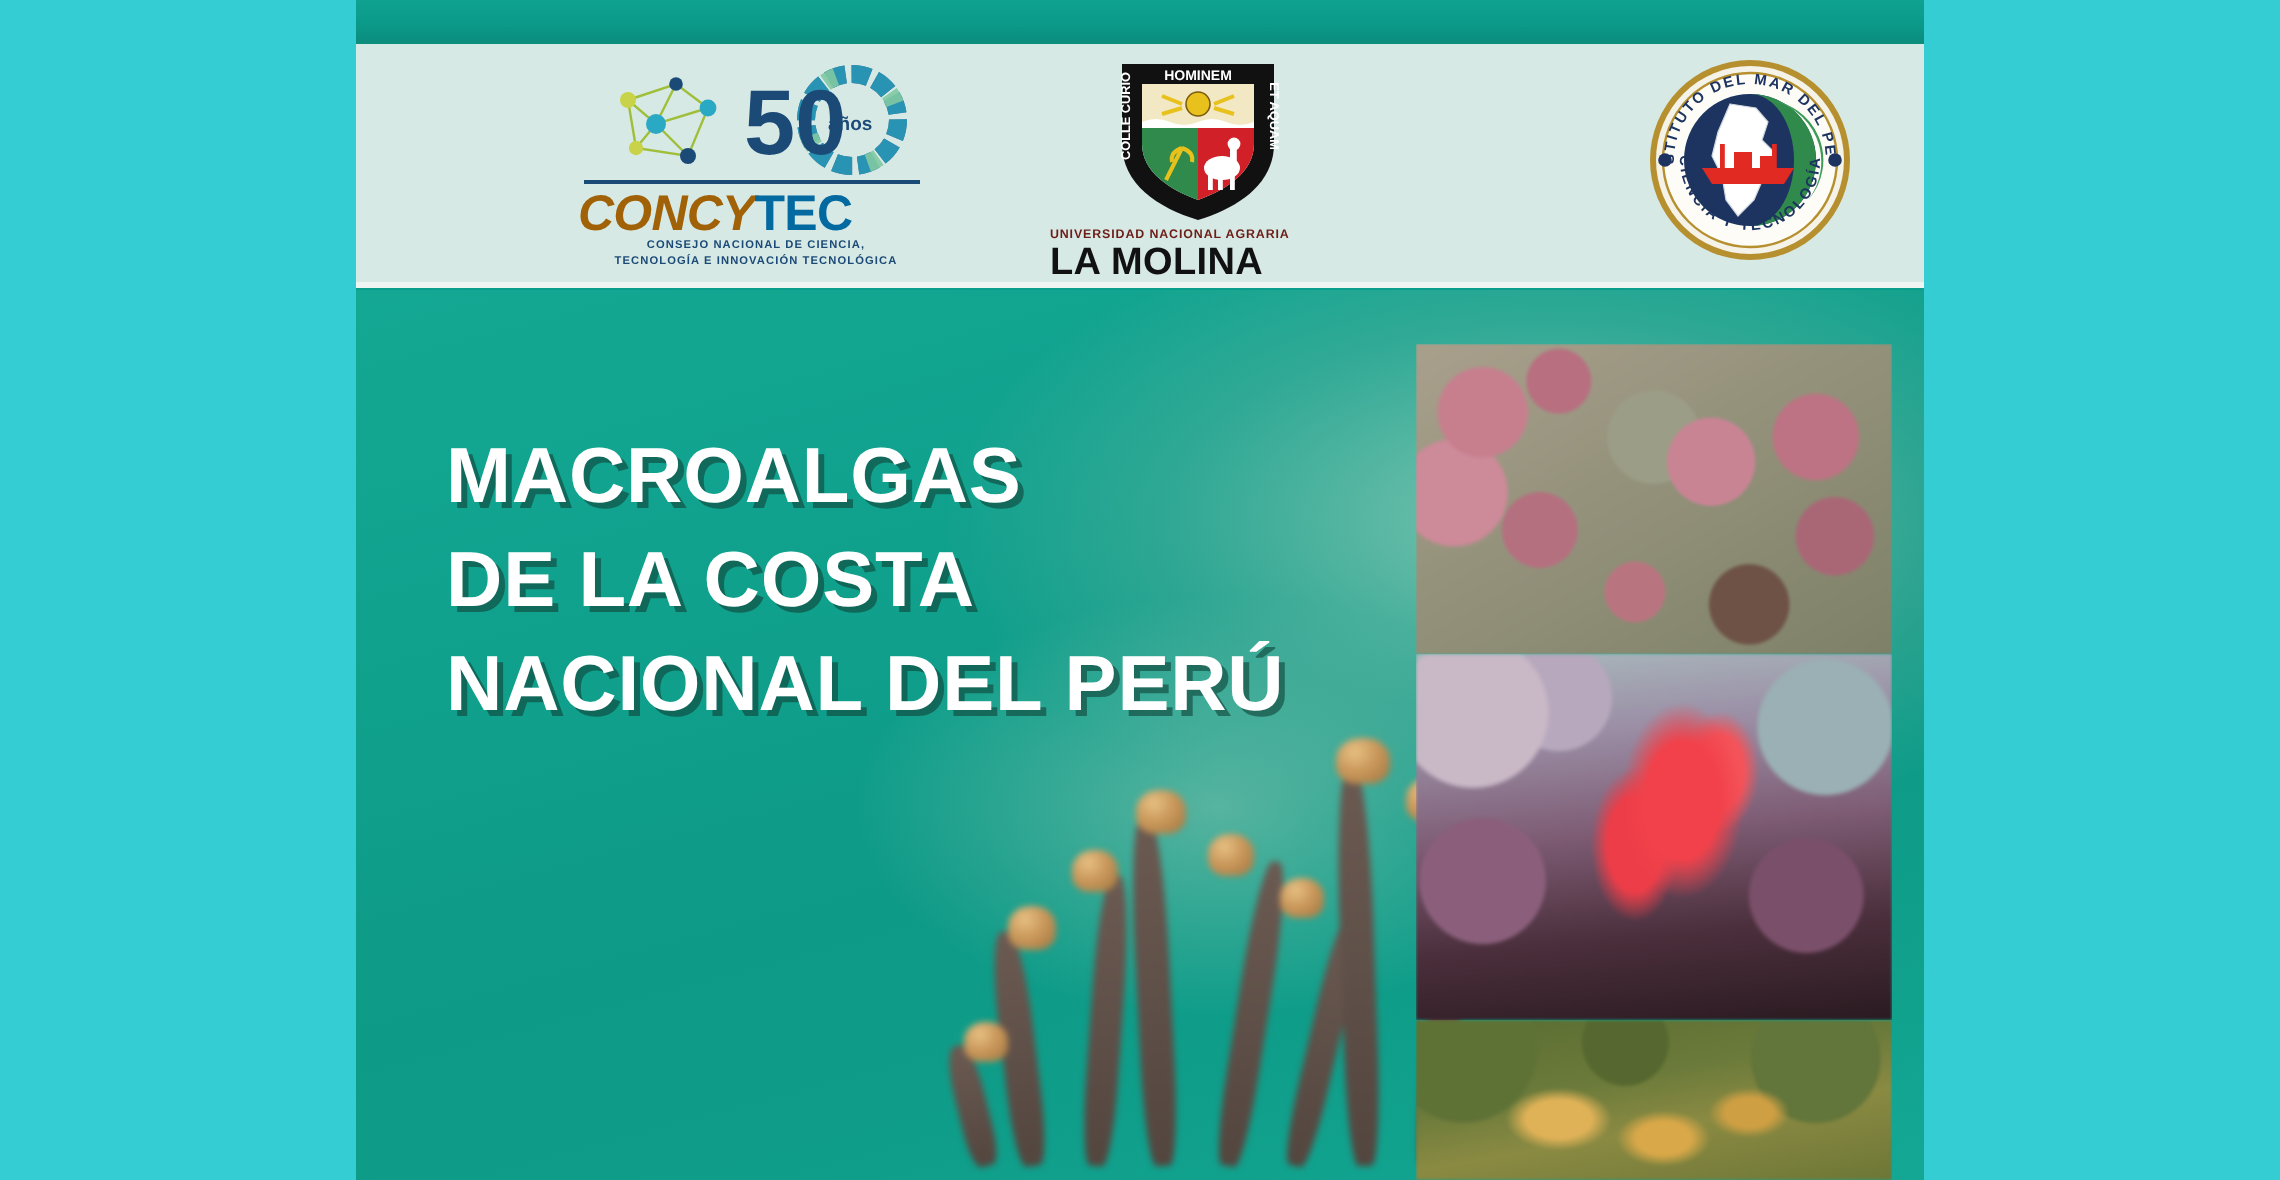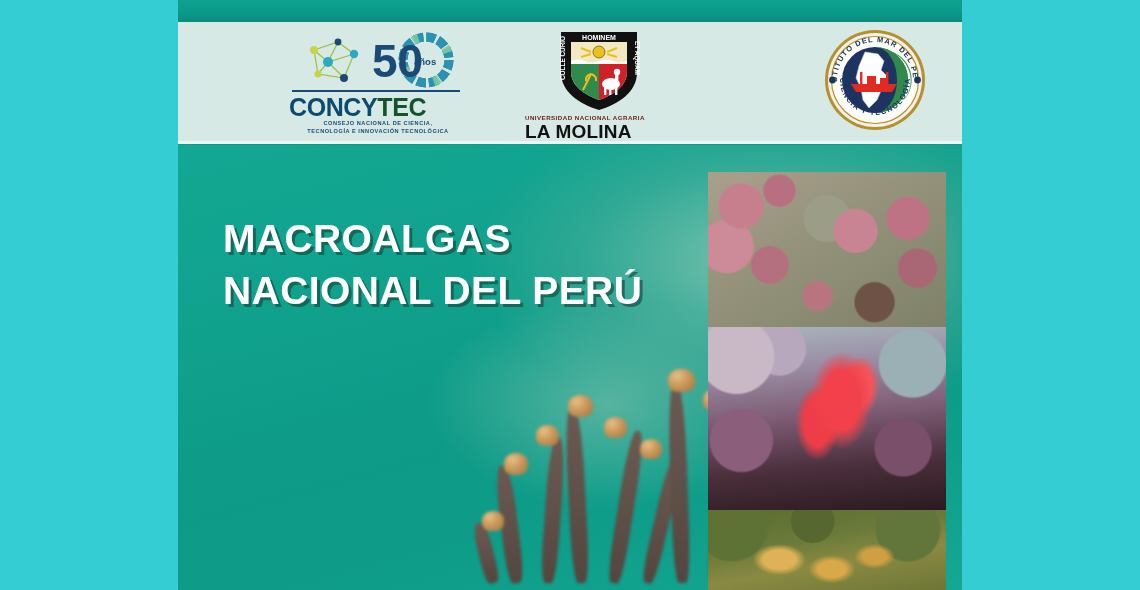--- a/index.html
+++ b/index.html
@@ -57,22 +57,22 @@
     position: absolute; left: 60px; top: 62px;
     width: 168px; height: 2px; background: #1b4a77;
   }
   #concy-word {
     position: absolute; left: 57px; top: 66px;
     width: 176px;
     font-weight: bold; font-size: 25px; letter-spacing: -0.4px;
     line-height: 27px;
     white-space: nowrap;
   }
-  #concy-word .a { color: #0c4a6e; }
-  #concy-word .b { color: #14532d; }
+  #concy-word .a { color: #a16207; font-style: italic; }
+  #concy-word .b { color: #0369a1; }
   #concy-sub {
     position: absolute; left: 57px; top: 92px;
     width: 178px;
     color: #1b4a77;
     font-size: 5.6px; font-weight: bold; letter-spacing: 0.55px;
     line-height: 7.6px; text-align: center;
     text-transform: uppercase;
   }
 
   
@@ -360,20 +360,21 @@
       <div class="stalk" style="left:196px; top:38px;  width:17px; height:200px; transform:rotate(-2deg);"></div>
       <div class="tip" style="left:190px; top:24px;  width:27px; height:23px;"></div>
       <div class="stalk" style="left:228px; top:56px;  width:16px; height:182px; transform:rotate(6deg);"></div>
       <div class="tip" style="left:225px; top:44px;  width:25px; height:22px;"></div>
       <div class="stalk" style="left:8px;   top:176px; width:15px; height:62px;  transform:rotate(-14deg);"></div>
       <div class="tip" style="left:4px;   top:166px; width:22px; height:20px;"></div>
     </div>
 
     <div id="title-block">
       <div class="tline">MACROALGAS</div>
+      <div class="tline">DE LA COSTA</div>
       <div class="tline">NACIONAL DEL PERÚ</div>
     </div>
 
     <div id="photo-col">
       <div class="photo" id="photo-1">
         <div class="tex"></div>
       </div>
       <div class="photo" id="photo-2">
         <div class="tex"></div>
       </div>

